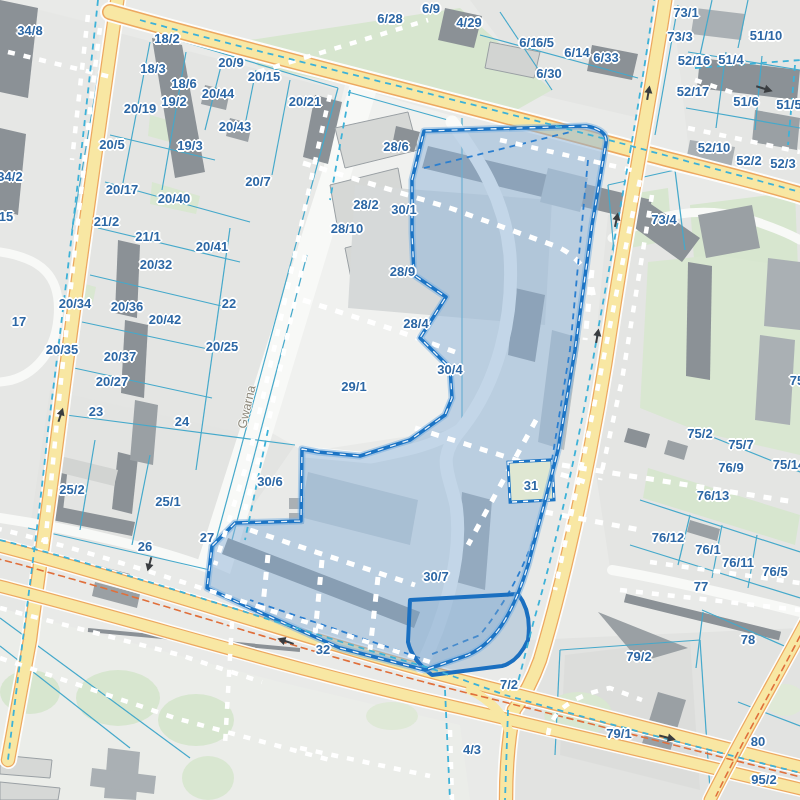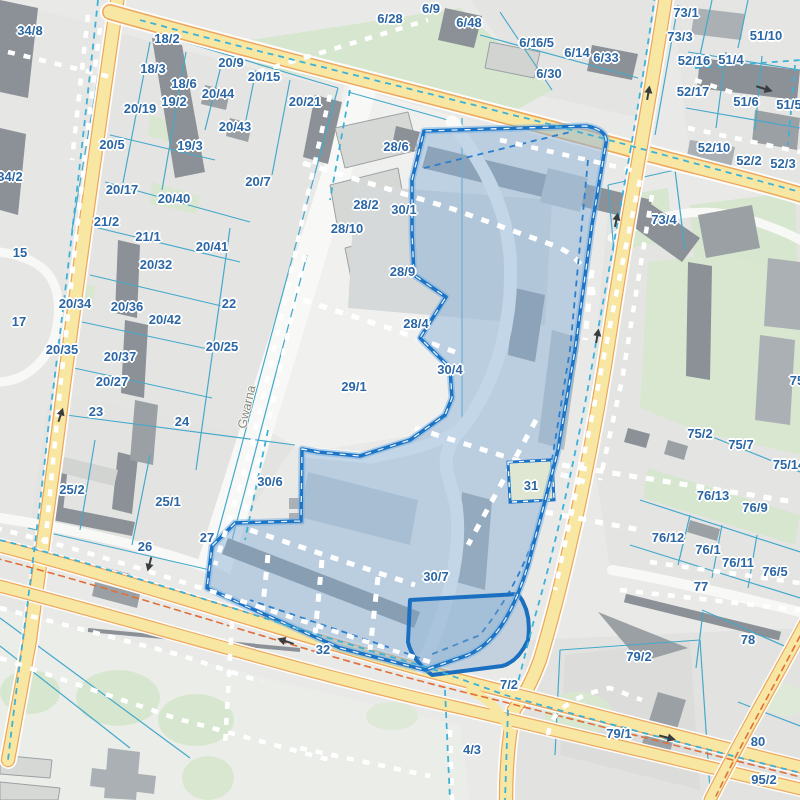--- a/index.html
+++ b/index.html
@@ -331,21 +331,21 @@
           <line x1="-6" y1="0" x2="4" y2="0"></line>
           <polygon points="4,-2.6 9,0 4,2.6"></polygon>
         </g>
   </g>
 </svg>
 
 <div id="labels-layer">
       <span class="parcel-label" style="left: 30px; top: 30px; transform: translate(-50%, -50%);">34/8</span>
       <span class="parcel-label" style="left: 431px; top: 8px; transform: translate(-50%, -50%);">6/9</span>
       <span class="parcel-label" style="left: 390px; top: 18px; transform: translate(-50%, -50%);">6/28</span>
-      <span class="parcel-label" style="left: 469px; top: 22px; transform: translate(-50%, -50%);">6/48</span>
+      <span class="parcel-label" style="left: 469px; top: 22px; transform: translate(-50%, -50%);">4/29</span>
       <span class="parcel-label" style="left: 532px; top: 30px; transform: translate(-50%, -50%); margin-top: 12px;">6/17</span>
       <span class="parcel-label" style="left: 545px; top: 42px; transform: translate(-50%, -50%);">6/5</span>
       <span class="parcel-label" style="left: 577px; top: 52px; transform: translate(-50%, -50%);">6/14</span>
       <span class="parcel-label" style="left: 606px; top: 57px; transform: translate(-50%, -50%);">6/33</span>
       <span class="parcel-label" style="left: 549px; top: 73px; transform: translate(-50%, -50%);">6/30</span>
       <span class="parcel-label" style="left: 686px; top: 12px; transform: translate(-50%, -50%);">73/1</span>
       <span class="parcel-label" style="left: 766px; top: 35px; transform: translate(-50%, -50%);">51/10</span>
       <span class="parcel-label" style="left: 680px; top: 36px; transform: translate(-50%, -50%);">73/3</span>
       <span class="parcel-label" style="left: 694px; top: 60px; transform: translate(-50%, -50%);">52/16</span>
       <span class="parcel-label" style="left: 731px; top: 59px; transform: translate(-50%, -50%);">51/4</span>
@@ -364,21 +364,21 @@
       <span class="parcel-label" style="left: 174px; top: 101px; transform: translate(-50%, -50%);">19/2</span>
       <span class="parcel-label" style="left: 140px; top: 108px; transform: translate(-50%, -50%);">20/19</span>
       <span class="parcel-label" style="left: 305px; top: 101px; transform: translate(-50%, -50%);">20/21</span>
       <span class="parcel-label" style="left: 235px; top: 126px; transform: translate(-50%, -50%);">20/43</span>
       <span class="parcel-label" style="left: 190px; top: 145px; transform: translate(-50%, -50%);">19/3</span>
       <span class="parcel-label" style="left: 112px; top: 144px; transform: translate(-50%, -50%);">20/5</span>
       <span class="parcel-label" style="left: 258px; top: 181px; transform: translate(-50%, -50%);">20/7</span>
       <span class="parcel-label" style="left: 10px; top: 176px; transform: translate(-50%, -50%);">34/2</span>
       <span class="parcel-label" style="left: 122px; top: 189px; transform: translate(-50%, -50%);">20/17</span>
       <span class="parcel-label" style="left: 174px; top: 198px; transform: translate(-50%, -50%);">20/40</span>
-      <span class="parcel-label" style="left: 20px; top: 216px; transform: translate(-50%, -50%); margin-top: 36px;">15</span>
+      <span class="parcel-label" style="left: 6px; top: 216px; transform: translate(-50%, -50%);">15</span>
       <span class="parcel-label" style="left: 95px; top: 221px; transform: translate(-50%, -50%); padding-left: 23px;">21/2</span>
       <span class="parcel-label" style="left: 148px; top: 236px; transform: translate(-50%, -50%);">21/1</span>
       <span class="parcel-label" style="left: 212px; top: 246px; transform: translate(-50%, -50%);">20/41</span>
       <span class="parcel-label" style="left: 112px; top: 264px; transform: translate(-50%, -50%); margin-left: 44px;">20/32</span>
       <span class="parcel-label" style="left: 19px; top: 321px; transform: translate(-50%, -50%);">17</span>
       <span class="parcel-label" style="left: 75px; top: 303px; transform: translate(-50%, -50%);">20/34</span>
       <span class="parcel-label" style="left: 127px; top: 306px; transform: translate(-50%, -50%);">20/36</span>
       <span class="parcel-label" style="left: 229px; top: 303px; transform: translate(-50%, -50%);">22</span>
       <span class="parcel-label" style="left: 165px; top: 319px; transform: translate(-50%, -50%);">20/42</span>
       <span class="parcel-label" style="left: 62px; top: 349px; transform: translate(-50%, -50%);">20/35</span>
@@ -406,21 +406,21 @@
       <span class="parcel-label" style="left: 509px; top: 684px; transform: translate(-50%, -50%);">7/2</span>
       <span class="parcel-label" style="left: 472px; top: 749px; transform: translate(-50%, -50%);">4/3</span>
       <span class="parcel-label" style="left: 639px; top: 656px; transform: translate(-50%, -50%);">79/2</span>
       <span class="parcel-label" style="left: 619px; top: 733px; transform: translate(-50%, -50%);">79/1</span>
       <span class="parcel-label" style="left: 758px; top: 741px; transform: translate(-50%, -50%);">80</span>
       <span class="parcel-label" style="left: 764px; top: 779px; transform: translate(-50%, -50%);">95/2</span>
       <span class="parcel-label" style="left: 664px; top: 219px; transform: translate(-50%, -50%);">73/4</span>
       <span class="parcel-label" style="left: 797px; top: 380px; transform: translate(-50%, -50%);">75</span>
       <span class="parcel-label" style="left: 700px; top: 433px; transform: translate(-50%, -50%);">75/2</span>
       <span class="parcel-label" style="left: 741px; top: 444px; transform: translate(-50%, -50%);">75/7</span>
-      <span class="parcel-label" style="left: 755px; top: 467px; transform: translate(-50%, -50%); margin-top: 40px;">76/9</span>
+      <span class="parcel-label" style="left: 731px; top: 467px; transform: translate(-50%, -50%);">76/9</span>
       <span class="parcel-label" style="left: 789px; top: 464px; transform: translate(-50%, -50%);">75/14</span>
       <span class="parcel-label" style="left: 713px; top: 495px; transform: translate(-50%, -50%);">76/13</span>
       <span class="parcel-label" style="left: 668px; top: 537px; transform: translate(-50%, -50%);">76/12</span>
       <span class="parcel-label" style="left: 708px; top: 549px; transform: translate(-50%, -50%);">76/1</span>
       <span class="parcel-label" style="left: 738px; top: 562px; transform: translate(-50%, -50%);">76/11</span>
       <span class="parcel-label" style="left: 775px; top: 571px; transform: translate(-50%, -50%);">76/5</span>
       <span class="parcel-label" style="left: 701px; top: 586px; transform: translate(-50%, -50%);">77</span>
       <span class="parcel-label" style="left: 748px; top: 639px; transform: translate(-50%, -50%);">78</span>
       <span class="street-label" style="left: 247px; top: 407px; transform: translate(-50%, -50%) rotate(-77deg);">Gwarna</span>
     </div>

